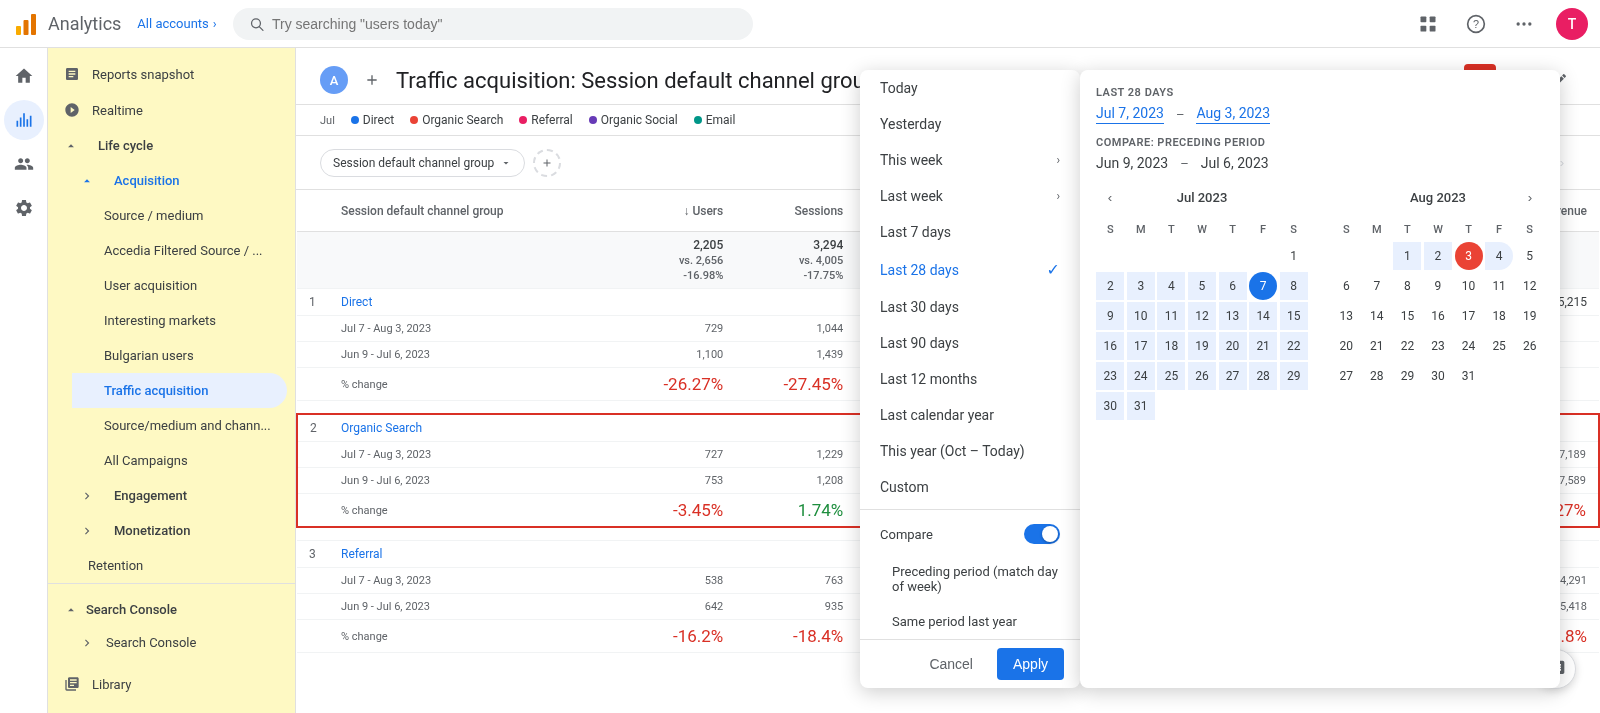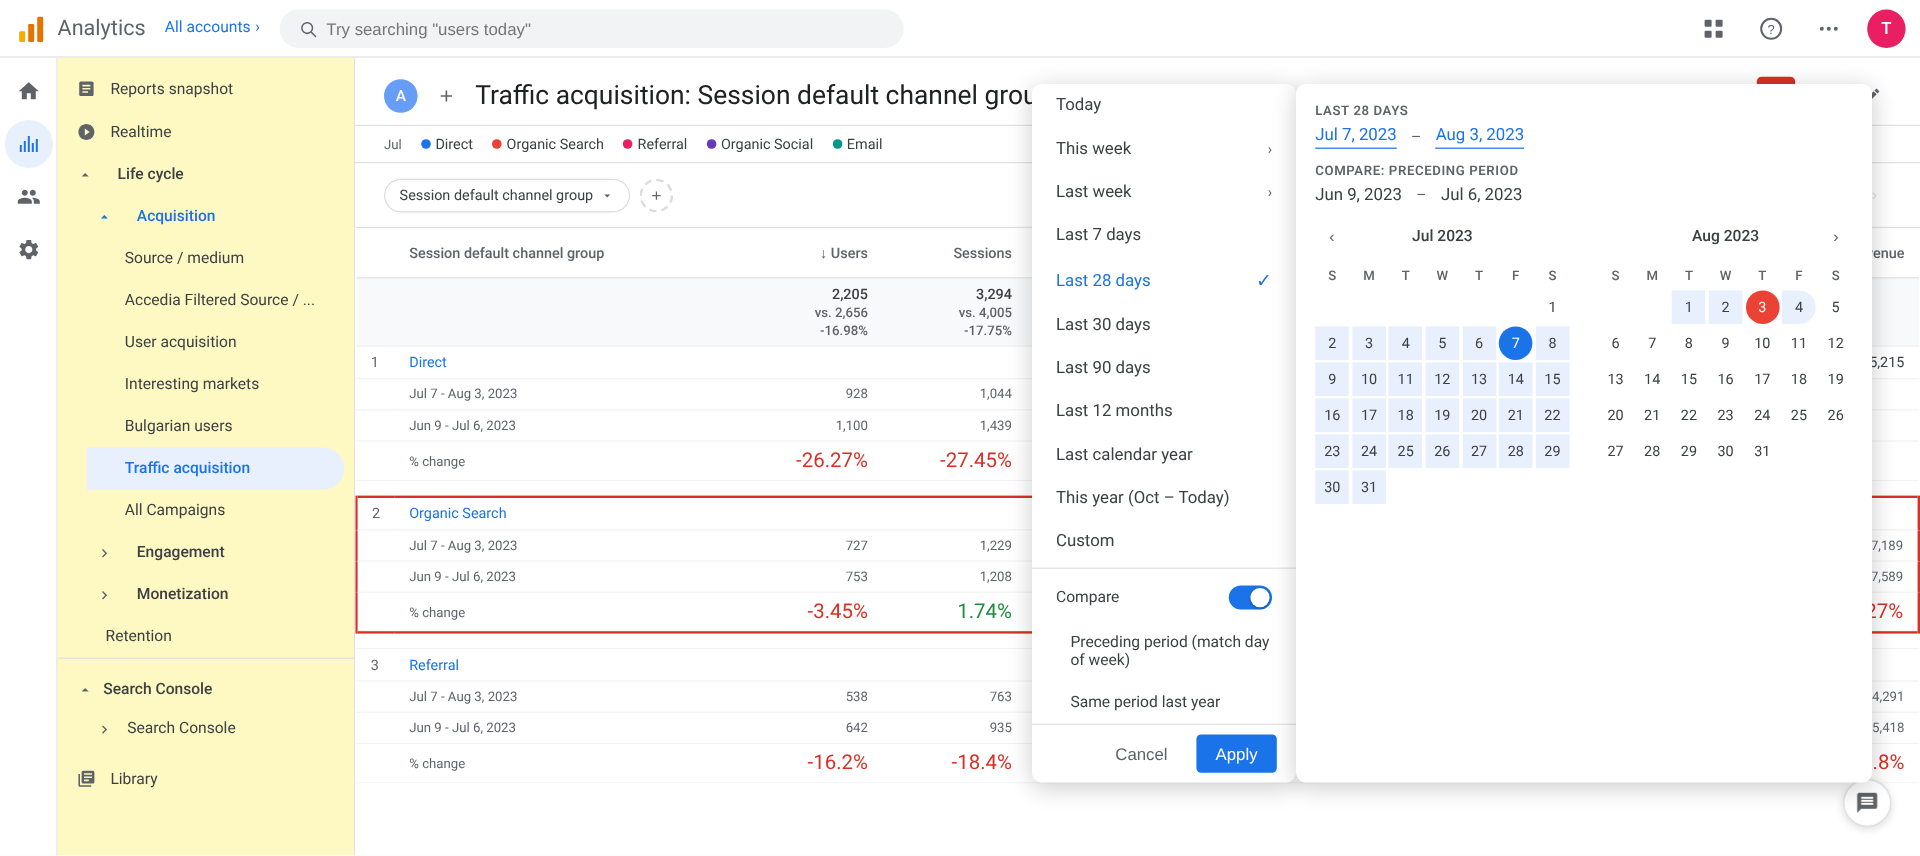--- a/index.html
+++ b/index.html
@@ -238,20 +238,23 @@
             <span class="nav-label">User acquisition</span>
           </div>
           <div class="nav-item nav-sub">
             <span class="nav-label">Interesting markets</span>
           </div>
           <div class="nav-item nav-sub">
             <span class="nav-label">Bulgarian users</span>
           </div>
           <div class="nav-item nav-sub active">
             <span class="nav-label">Traffic acquisition</span>
+          </div>
+          <div class="nav-item nav-sub">
+            <span class="nav-label">Source/medium and chann...</span>
           </div>
           <div class="nav-item nav-sub">
             <span class="nav-label">All Campaigns</span>
           </div>
         </div>
       </div>
 
       <div style="padding-left: 8px;">
         <div class="section-header" style="padding-left: 24px;">
           <svg width="14" height="14" viewBox="0 0 24 24" fill="#5f6368">
@@ -494,21 +497,21 @@
             <td></td>
             <td></td>
             <td></td>
             <td></td>
             <td></td>
             <td>5,215</td>
           </tr>
           <tr class="comparison-row">
             <td></td>
             <td style="font-size:11px; color:#5f6368;">Jul 7 - Aug 3, 2023</td>
-            <td>928</td>
+            <td>729</td>
             <td>1,044</td>
             <td>648</td>
             <td></td>
             <td></td>
             <td></td>
             <td></td>
             <td></td>
           </tr>
           <tr class="comparison-row">
             <td></td>
@@ -645,20 +648,23 @@
     </div>
   </div>
 
   <div class="dropdown-container" style="top: 70px; right: 40px;">
 
     <div class="date-dropdown">
       <div class="date-dropdown-item">
         <span>Today</span>
       </div>
       <div class="date-dropdown-item">
+        <span>Yesterday</span>
+      </div>
+      <div class="date-dropdown-item">
         <span>This week</span>
         <span class="arrow">›</span>
       </div>
       <div class="date-dropdown-item">
         <span>Last week</span>
         <span class="arrow">›</span>
       </div>
       <div class="date-dropdown-item">
         <span>Last 7 days</span>
       </div>

